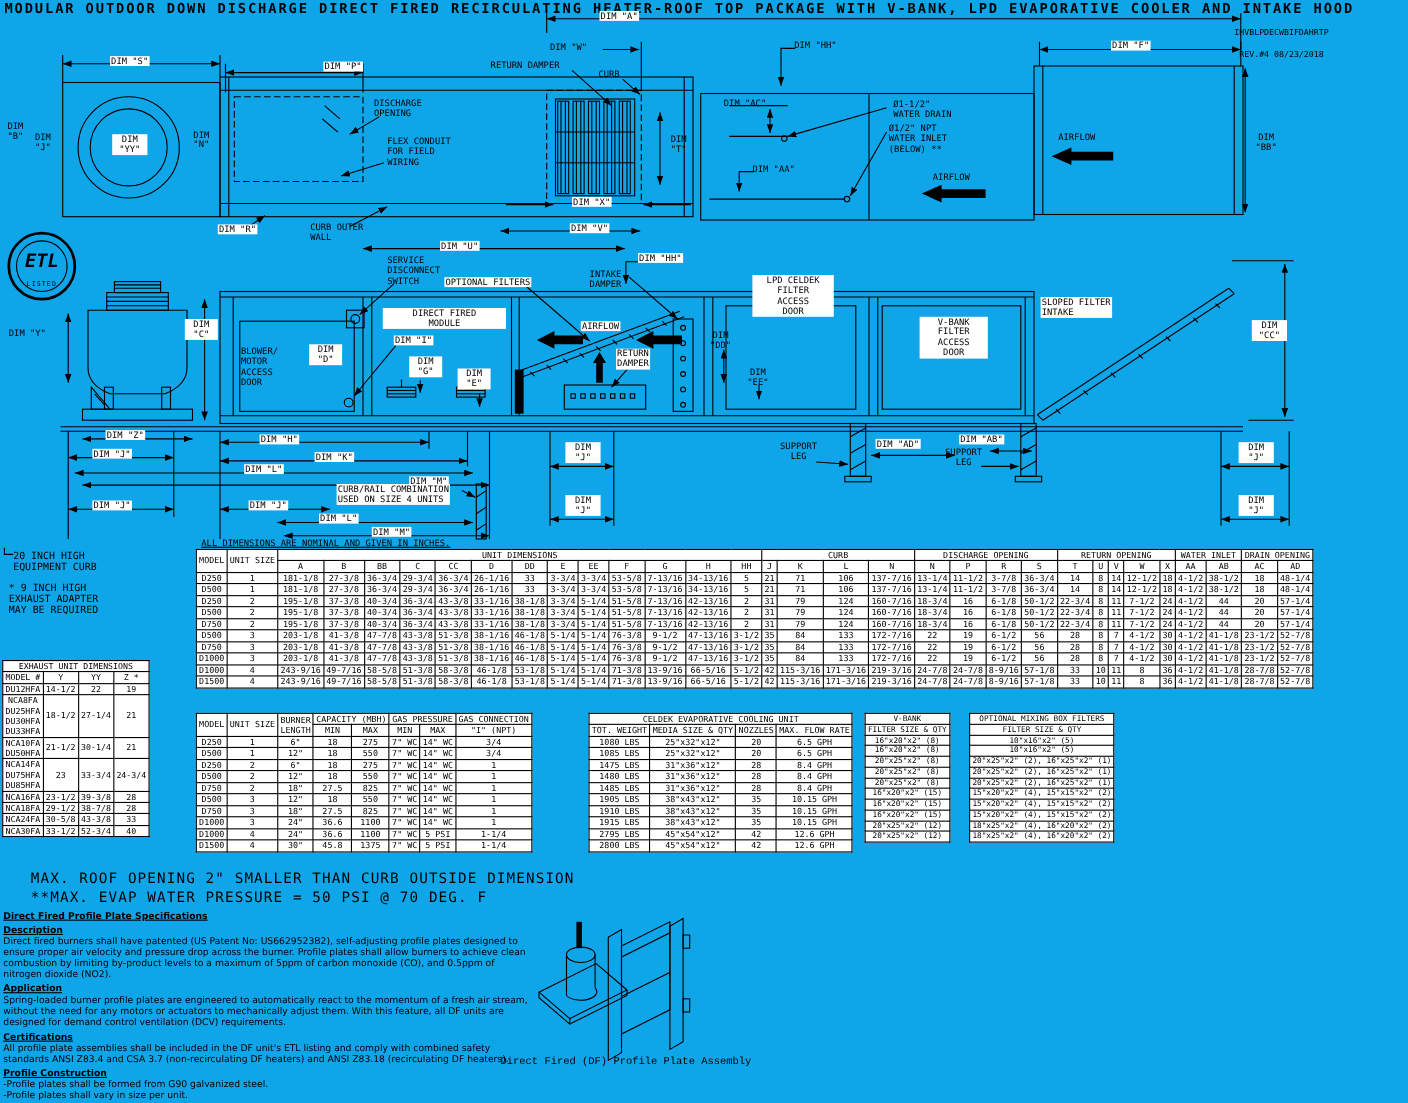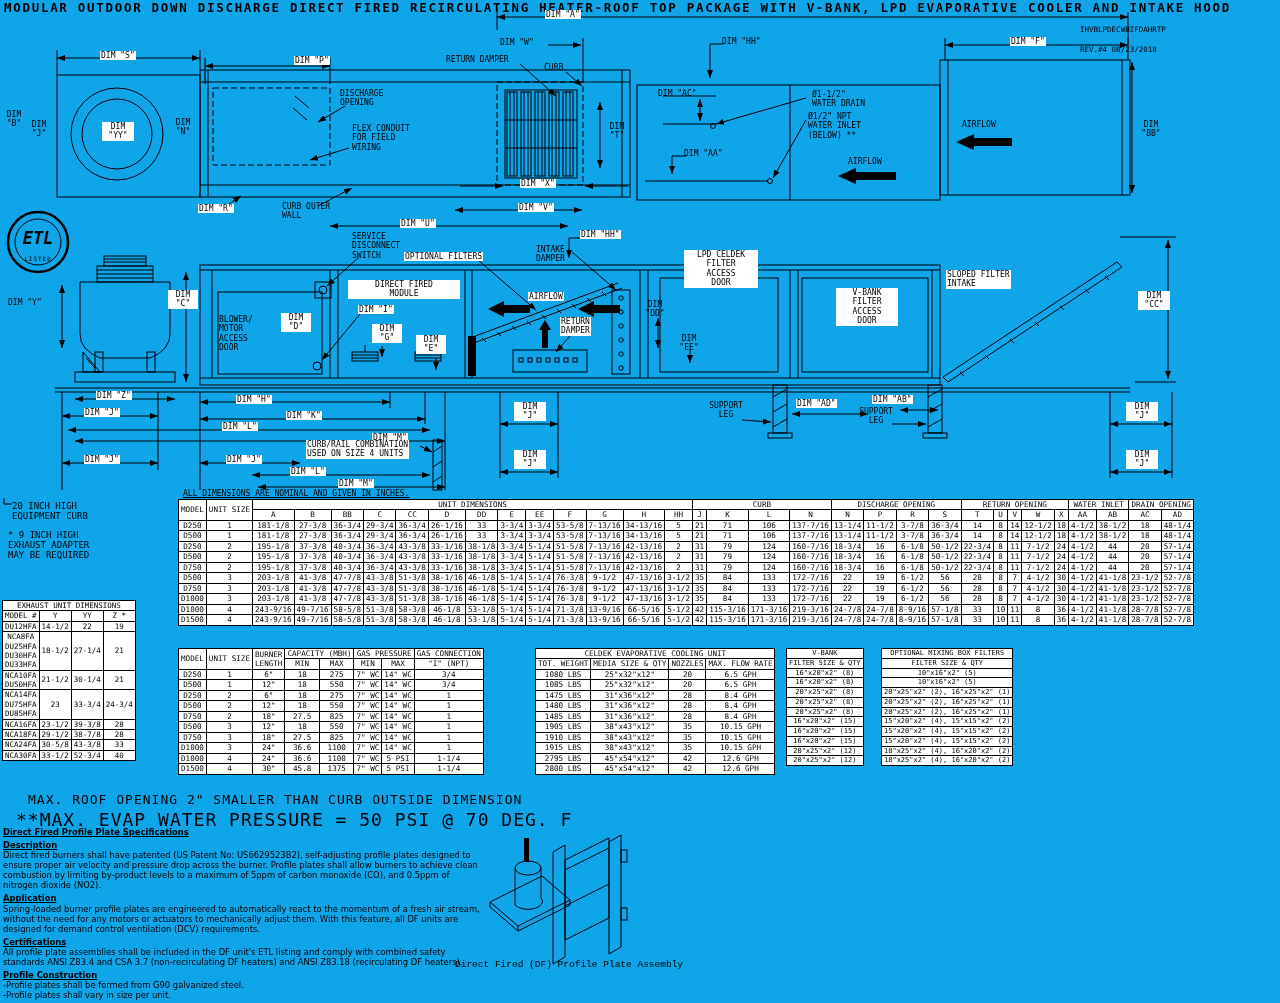--- a/index.html
+++ b/index.html
@@ -1,21 +1,21 @@
 <!DOCTYPE html>
 <html><head>
 <meta charset="utf-8">
 <style>
   html,body{margin:0;padding:0;background:#fff}
   #sheet{position:relative;width:1280px;height:1003px;background:#0ea5e9;color:#000;
          font-family:"DejaVu Sans Mono",monospace;overflow:hidden}
   svg{position:absolute;left:0;top:0}
   .title{position:absolute;left:4px;top:0;font-size:12.5px;font-weight:bold;
          letter-spacing:1.7px;white-space:nowrap}
-  .docid{position:absolute;left:1080px;top:15px;width:170px;
+  .docid{position:absolute;left:1080px;top:15px;width:170px;text-align:center;
          font-size:7.5px;line-height:1.35;white-space:pre-line}
   .lbl{position:absolute;font:8px/1.18 "DejaVu Sans Mono",monospace;white-space:pre-line}
   .bg{background:#fff;padding:0 1px}
   .c{text-align:center}
   .etl{position:absolute;left:20px;top:228px;width:36px;text-align:center;
        font-weight:bold;font-size:17px;font-style:italic;letter-spacing:0}
   .etl2{position:absolute;left:21px;top:255px;width:34px;text-align:center;font-size:6px;letter-spacing:1px}
   .ctable{position:absolute;border-collapse:collapse;background:#fff;text-align:center;
           font-family:"DejaVu Sans Mono",monospace}
   .ctable td{border:1px solid #000;padding:0 2px;white-space:nowrap;line-height:1.25}
@@ -23,21 +23,21 @@
   #exhTable{left:2px;top:600px;font-size:7.5px}
   #burnerTable{left:178px;top:648px;font-size:7.6px}
   #celdekTable{left:535px;top:648px;font-size:7.6px}
   #vbankTable{left:786px;top:648px;font-size:7px}
   #mixTable{left:881px;top:648px;font-size:7px}
   .note{position:absolute;font-family:"DejaVu Sans Mono",monospace;white-space:pre-line}
   #allDims{left:183px;top:489px;font-size:8px;text-decoration:underline}
   #curbNote{left:12px;top:501px;font-size:9px}
   #adapterNote{left:8px;top:530px;font-size:9px}
   #roofNote{left:28px;top:792px;font-size:13px;letter-spacing:1px;white-space:nowrap}
-  #evapNote{left:16px;top:809px;font-size:18px;letter-spacing:1px;white-space:nowrap}
+  #evapNote{left:28px;top:809px;font-size:13px;letter-spacing:1px;white-space:nowrap}
   #specs{position:absolute;left:3px;top:824px;width:478px;font:8.4px/1.2 "DejaVu Sans",sans-serif}
   #specs .h{font-weight:bold;text-decoration:underline;margin-top:3px}
   #assemblyCaption{position:absolute;left:455px;top:959px;font-size:9.5px;
                    font-family:Liberation Mono, monospace}
 </style>
 </head>
 <body>
 
 <div id="sheet">
 

